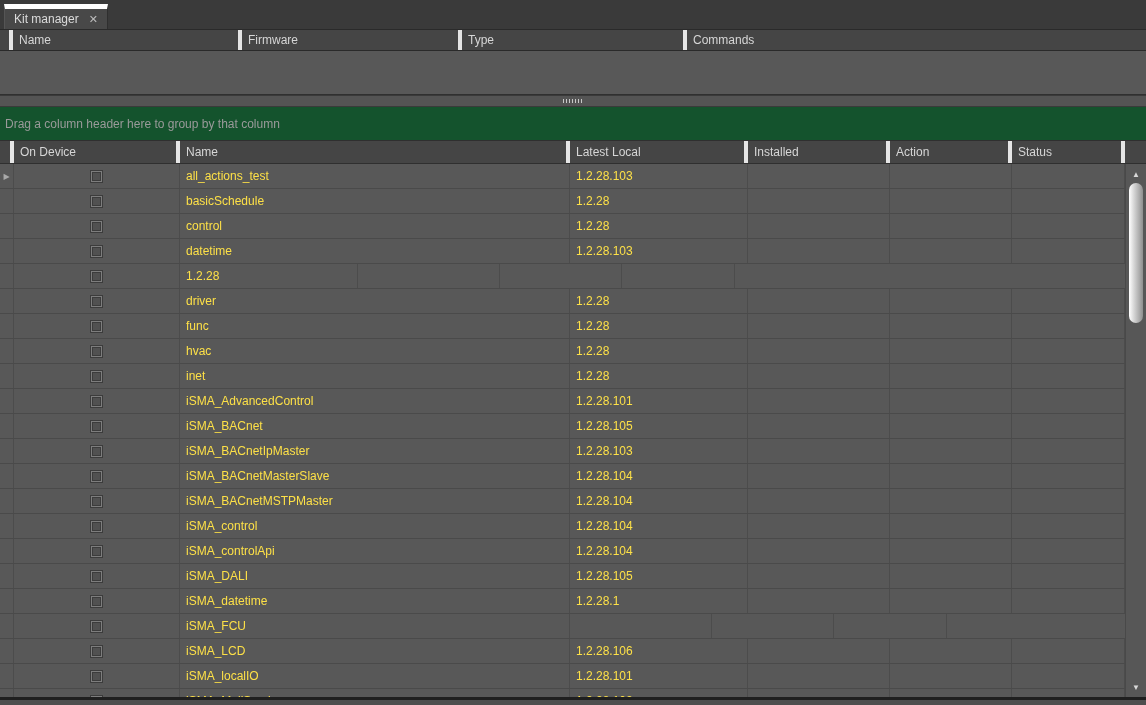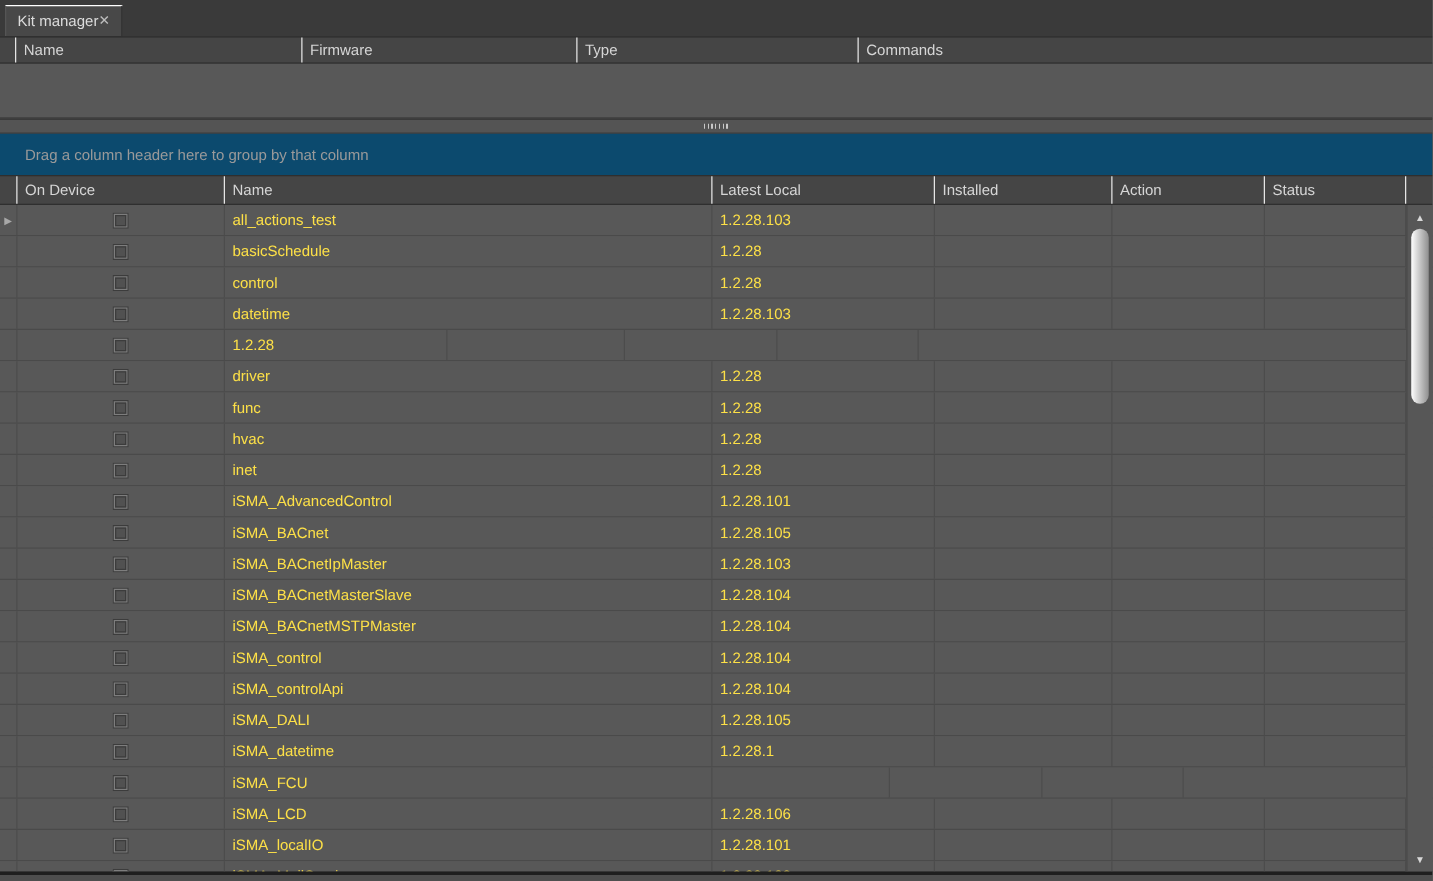--- a/index.html
+++ b/index.html
@@ -10,44 +10,44 @@
     background:#585858;
     color:#e6e6e6;
     position:relative;
   }
   .window { position:relative; width:1146px; height:705px; display:flex; flex-direction:column; background:#585858; }
 
   
   .tabbar { height:29px; background:#3a3a3a; display:flex; align-items:flex-end; flex:0 0 auto; }
   .tab {
     margin-left:4px; height:25px; background:#484848; color:#dcdcdc;
-    display:flex; align-items:center; padding:0 9px; cursor:default;
-    border-top:1px solid #ffffff; border-left:1px solid #555; border-right:1px solid #2f2f2f;
+    display:flex; align-items:center; padding:0 9px; gap:10px; cursor:default;
+    border-top:5px solid #ffffff; border-left:1px solid #555; border-right:1px solid #2f2f2f;
   }
   .tab-close { color:#bdbdbd; font-weight:bold; font-size:11px; line-height:1; }
 
   
   .hdr { display:flex; background:#454545; color:#d6d6d6; }
-  .hdr .cell { display:flex; align-items:center; padding-left:6px; border-right:1px solid #e5e5e5; overflow:hidden; white-space:nowrap; }
+  .hdr .cell { display:flex; align-items:center; padding-left:6px; border-right:4px solid #e5e5e5; overflow:hidden; white-space:nowrap; }
   .hdr .cell:last-child { border-right:none; }
 
   
   .g1-hdr { height:22px; border-top:1px solid #2a2a2a; border-bottom:1px solid #2a2a2a; flex:0 0 auto; }
   .g1-c0{width:13px; padding-left:0 !important;}
   .g1-c1{width:229px;} .g1-c2{width:220px;} .g1-c3{width:229px;} .g1-c4{width:225px;} .g1-c5{flex:1;}
   .g1-body { height:44px; background:#585858; border-bottom:1px solid #303030; flex:0 0 auto; }
 
   
   .splitter { height:12px; background:#545454; border-top:1px solid #3a3a3a; border-bottom:1px solid #3a3a3a;
               display:flex; align-items:center; justify-content:center; flex:0 0 auto; cursor:row-resize; }
   .grip { width:20px; height:4px;
           background-image:repeating-linear-gradient(90deg,#c8c8c8 0 1px,rgba(0,0,0,0) 1px 3px); }
 
   
-  .groupby { height:33px; background:#0c4a6e; color:#9a9a9a; display:flex; align-items:center; padding-left:20px; flex:0 0 auto; }
+  .groupby { height:33px; background:#14532d; color:#9a9a9a; display:flex; align-items:center; padding-left:5px; flex:0 0 auto; }
 
   
   .g2-hdr { height:24px; border-top:1px solid #2f2f2f; border-bottom:1px solid #2f2f2f; flex:0 0 auto; }
   .g2-c0{width:14px; padding-left:0 !important;}
   .g2-c1{width:166px;text-align:right;} .g2-c2{width:390px;} .g2-c3{width:178px;} .g2-c4{width:142px;} .g2-c5{width:122px;} .g2-c6{width:113px;}
   .g2-hdr .sb-gap { flex:1; border-right:none; }
 
   .rows { height:533px; overflow:hidden; flex:0 0 auto; position:relative; }
   .g2row { display:flex; height:25px; background:#585858; border-bottom:1px solid #4a4a4a; }
   .g2row .cell { border-right:1px solid #4c4c4c; display:flex; align-items:center; overflow:hidden; white-space:nowrap; }

